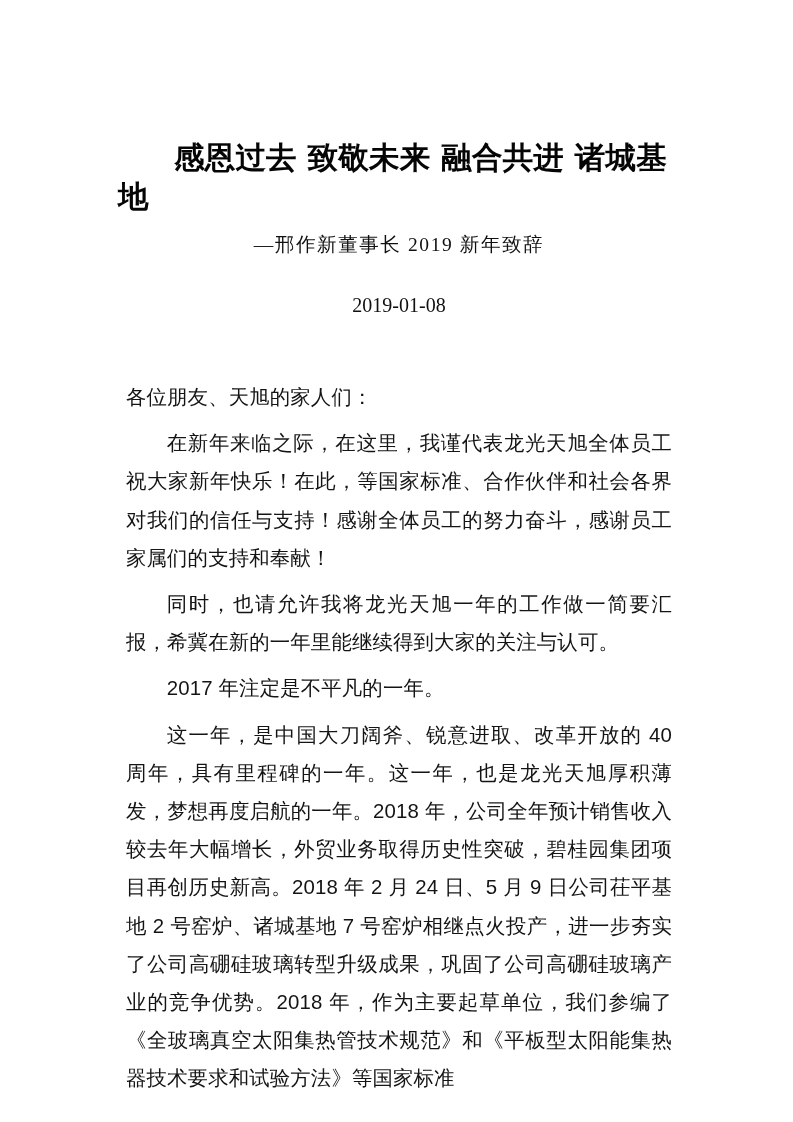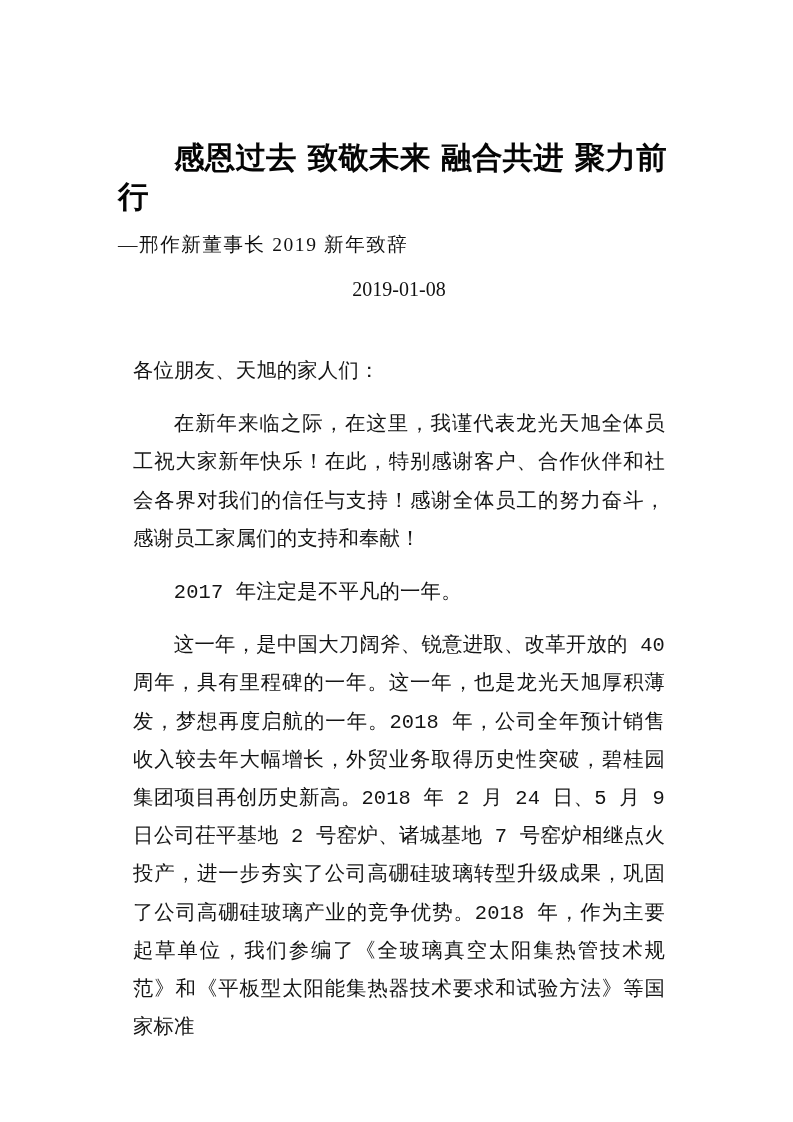--- a/index.html
+++ b/index.html
@@ -44,43 +44,43 @@
   }
 
   
   .doc-subtitle {
     margin: 0;
     padding-top: 14px;
     font-family: "Liberation Serif", "DejaVu Serif", serif;
     font-size: 19.5px;
     line-height: 30px;
     letter-spacing: 1.6px;
-    text-align: left;
+    text-align: center;
     color: #101010;
   }
 
   
   .doc-date {
-    margin: 0;
+    margin: 16px;
     padding-top: 14px;
     font-family: "Liberation Serif", "DejaVu Serif", serif;
     font-size: 20px;
     line-height: 30px;
     text-align: center;
     color: #101010;
   }
 
   
   .body-block {
     padding-top: 34px;
   }
 
   .para {
-    margin: 15px;
-    font-family: Liberation Mono, monospace;
+    margin: 8px;
+    font-family: Liberation Sans, sans-serif;
     font-size: 20.4px;
     line-height: 38.2px;
     text-align: justify;
     text-justify: inter-character;
     text-align-last: left;
     letter-spacing: 0.15px;
     color: #141414;
     word-break: break-all;
   }
 
@@ -91,32 +91,33 @@
   .para.flush {
     text-indent: 0;
   }
 </style>
 </head>
 <body>
 
 <div class="page">
   <div class="content">
 
-    <h1 class="doc-title">感恩过去 致敬未来 融合共进 聚力前行</h1>
+    <h1 class="doc-title">感恩过去 致敬未来 融合共进 诸城基地</h1>
 
     <p class="doc-subtitle">—邢作新董事长 2019 新年致辞</p>
 
     <p class="doc-date">2019-01-08</p>
 
     <div class="body-block">
       <p class="para flush">各位朋友、天旭的家人们：</p>
 
 
-      <p class="para indent">在新年来临之际，在这里，我谨代表龙光天旭全体员工祝大家新年快乐！在此，特别感谢客户、合作伙伴和社会各界对我们的信任与支持！感谢全体员工的努力奋斗，感谢员工家属们的支持和奉献！</p>
+      <p class="para indent">在新年来临之际，在这里，我谨代表龙光天旭全体员工祝大家新年快乐！在此，等国家标准、合作伙伴和社会各界对我们的信任与支持！感谢全体员工的努力奋斗，感谢员工家属们的支持和奉献！</p>
 
+      <p class="para indent">同时，也请允许我将龙光天旭一年的工作做一简要汇报，希冀在新的一年里能继续得到大家的关注与认可。</p>
 
       <p class="para indent">2017 年注定是不平凡的一年。</p>
 
       <p class="para indent">这一年，是中国大刀阔斧、锐意进取、改革开放的 40 周年，具有里程碑的一年。这一年，也是龙光天旭厚积薄发，梦想再度启航的一年。2018 年，公司全年预计销售收入较去年大幅增长，外贸业务取得历史性突破，碧桂园集团项目再创历史新高。2018 年 2 月 24 日、5 月 9 日公司茌平基地 2 号窑炉、诸城基地 7 号窑炉相继点火投产，进一步夯实了公司高硼硅玻璃转型升级成果，巩固了公司高硼硅玻璃产业的竞争优势。2018 年，作为主要起草单位，我们参编了《全玻璃真空太阳集热管技术规范》和《平板型太阳能集热器技术要求和试验方法》等国家标准</p>
     </div>
 
   </div>
 </div>
 
 </body></html>

